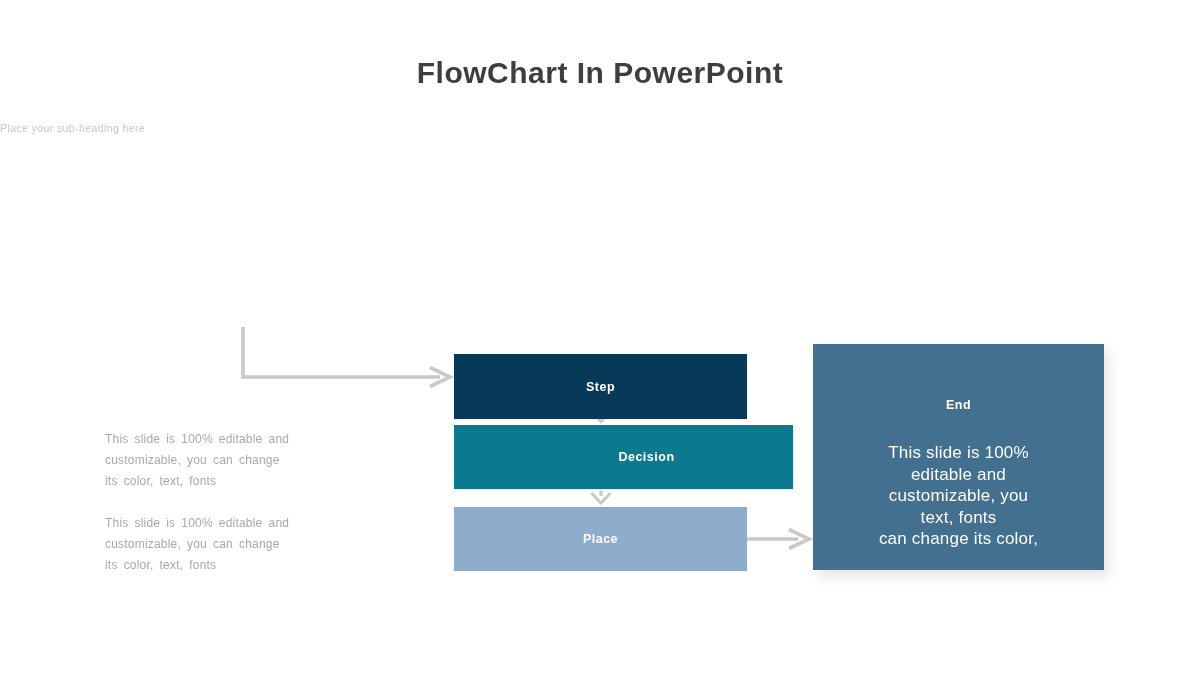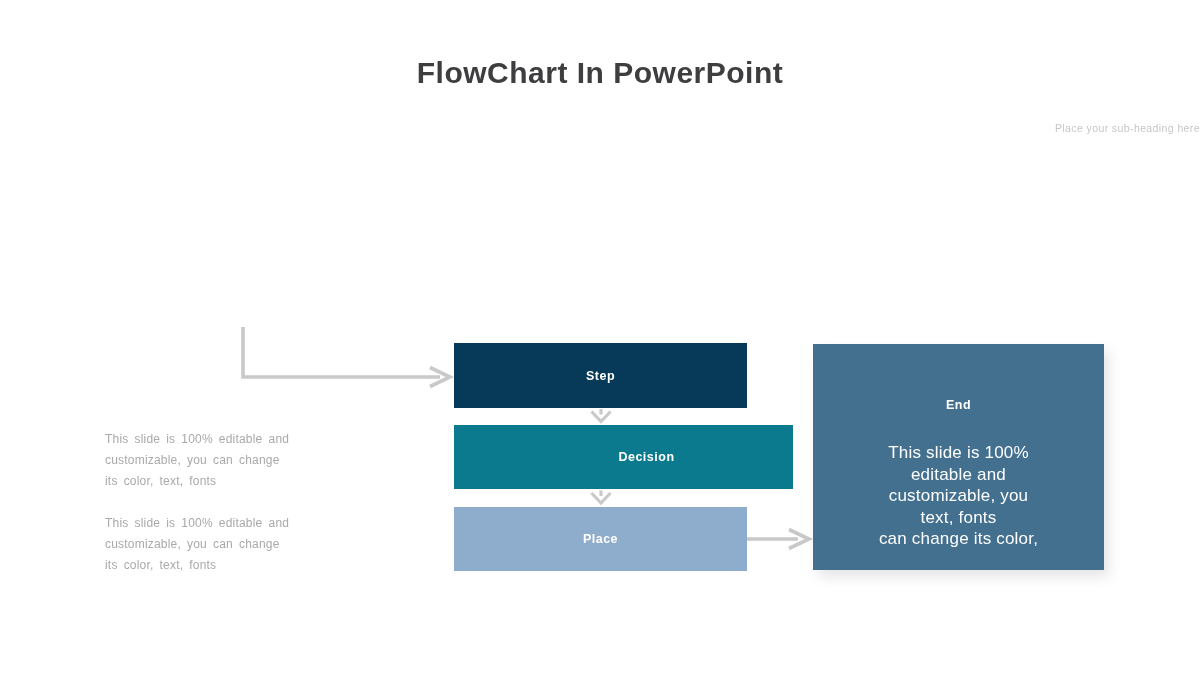--- a/index.html
+++ b/index.html
@@ -5,22 +5,22 @@
   html,body { margin:0; padding:0; background:#ffffff; }
   .slide {
     position:relative; width:1200px; height:675px; background:#ffffff;
     font-family:"Liberation Sans", sans-serif; overflow:hidden;
   }
   .title {
     position:absolute; left:0; right:0; top:56px; text-align:center;
     font-size:30px; font-weight:bold; letter-spacing:0.5px;
   }
   .subtitle {
-    position:absolute; left:0; right:0; top:122px; text-align:right;
-    font-size:10.5px; letter-spacing:0.4px;padding-left:37px;
+    position:absolute; left:0; right:0; top:122px; text-align:left;
+    font-size:10.5px; letter-spacing:0.4px;
   }
   .node {
     position:absolute; display:flex; align-items:center; justify-content:center;
     color:#ffffff;
   }
   .node-label { font-size:12.5px; font-weight:bold; letter-spacing:0.5px; }
   .node-start    { left:97px;  top:263px; width:291px; height:64px; }
   .node-step     { left:454px; top:343px; width:293px; height:65px; }
   .node-decision { left:454px; top:425px; width:293px; height:64px; }
   .node-action   { left:454px; top:507px; width:293px; height:64px; }
@@ -69,21 +69,21 @@
       <path d="M601 490.5 L601 496" stroke-width="3.2"></path>
       <path d="M591.5 493 L601 503 L610.5 493" stroke-width="3.2"></path>
     </g>
     <g>
       <path d="M747 539 L798 539" stroke-width="3.6"></path>
       <path d="M789 529.5 L809 539 L789 548.5" stroke-width="3.6"></path>
     </g>
   </svg>
 
 
-  <div class="node node-step" style="background: rgb(7, 58, 88);">
+  <div class="node node-step" style="background: rgb(7, 58, 88); margin-top: 11px;">
     <span class="node-label">Step</span>
   </div>
 
   <div class="node node-decision" style="background: rgb(11, 122, 142); padding-left: 46px;">
     <span class="node-label">Decision</span>
   </div>
 
   <div class="node node-action" style="background: rgb(142, 172, 203);">
     <span class="node-label">Place</span>
   </div>

